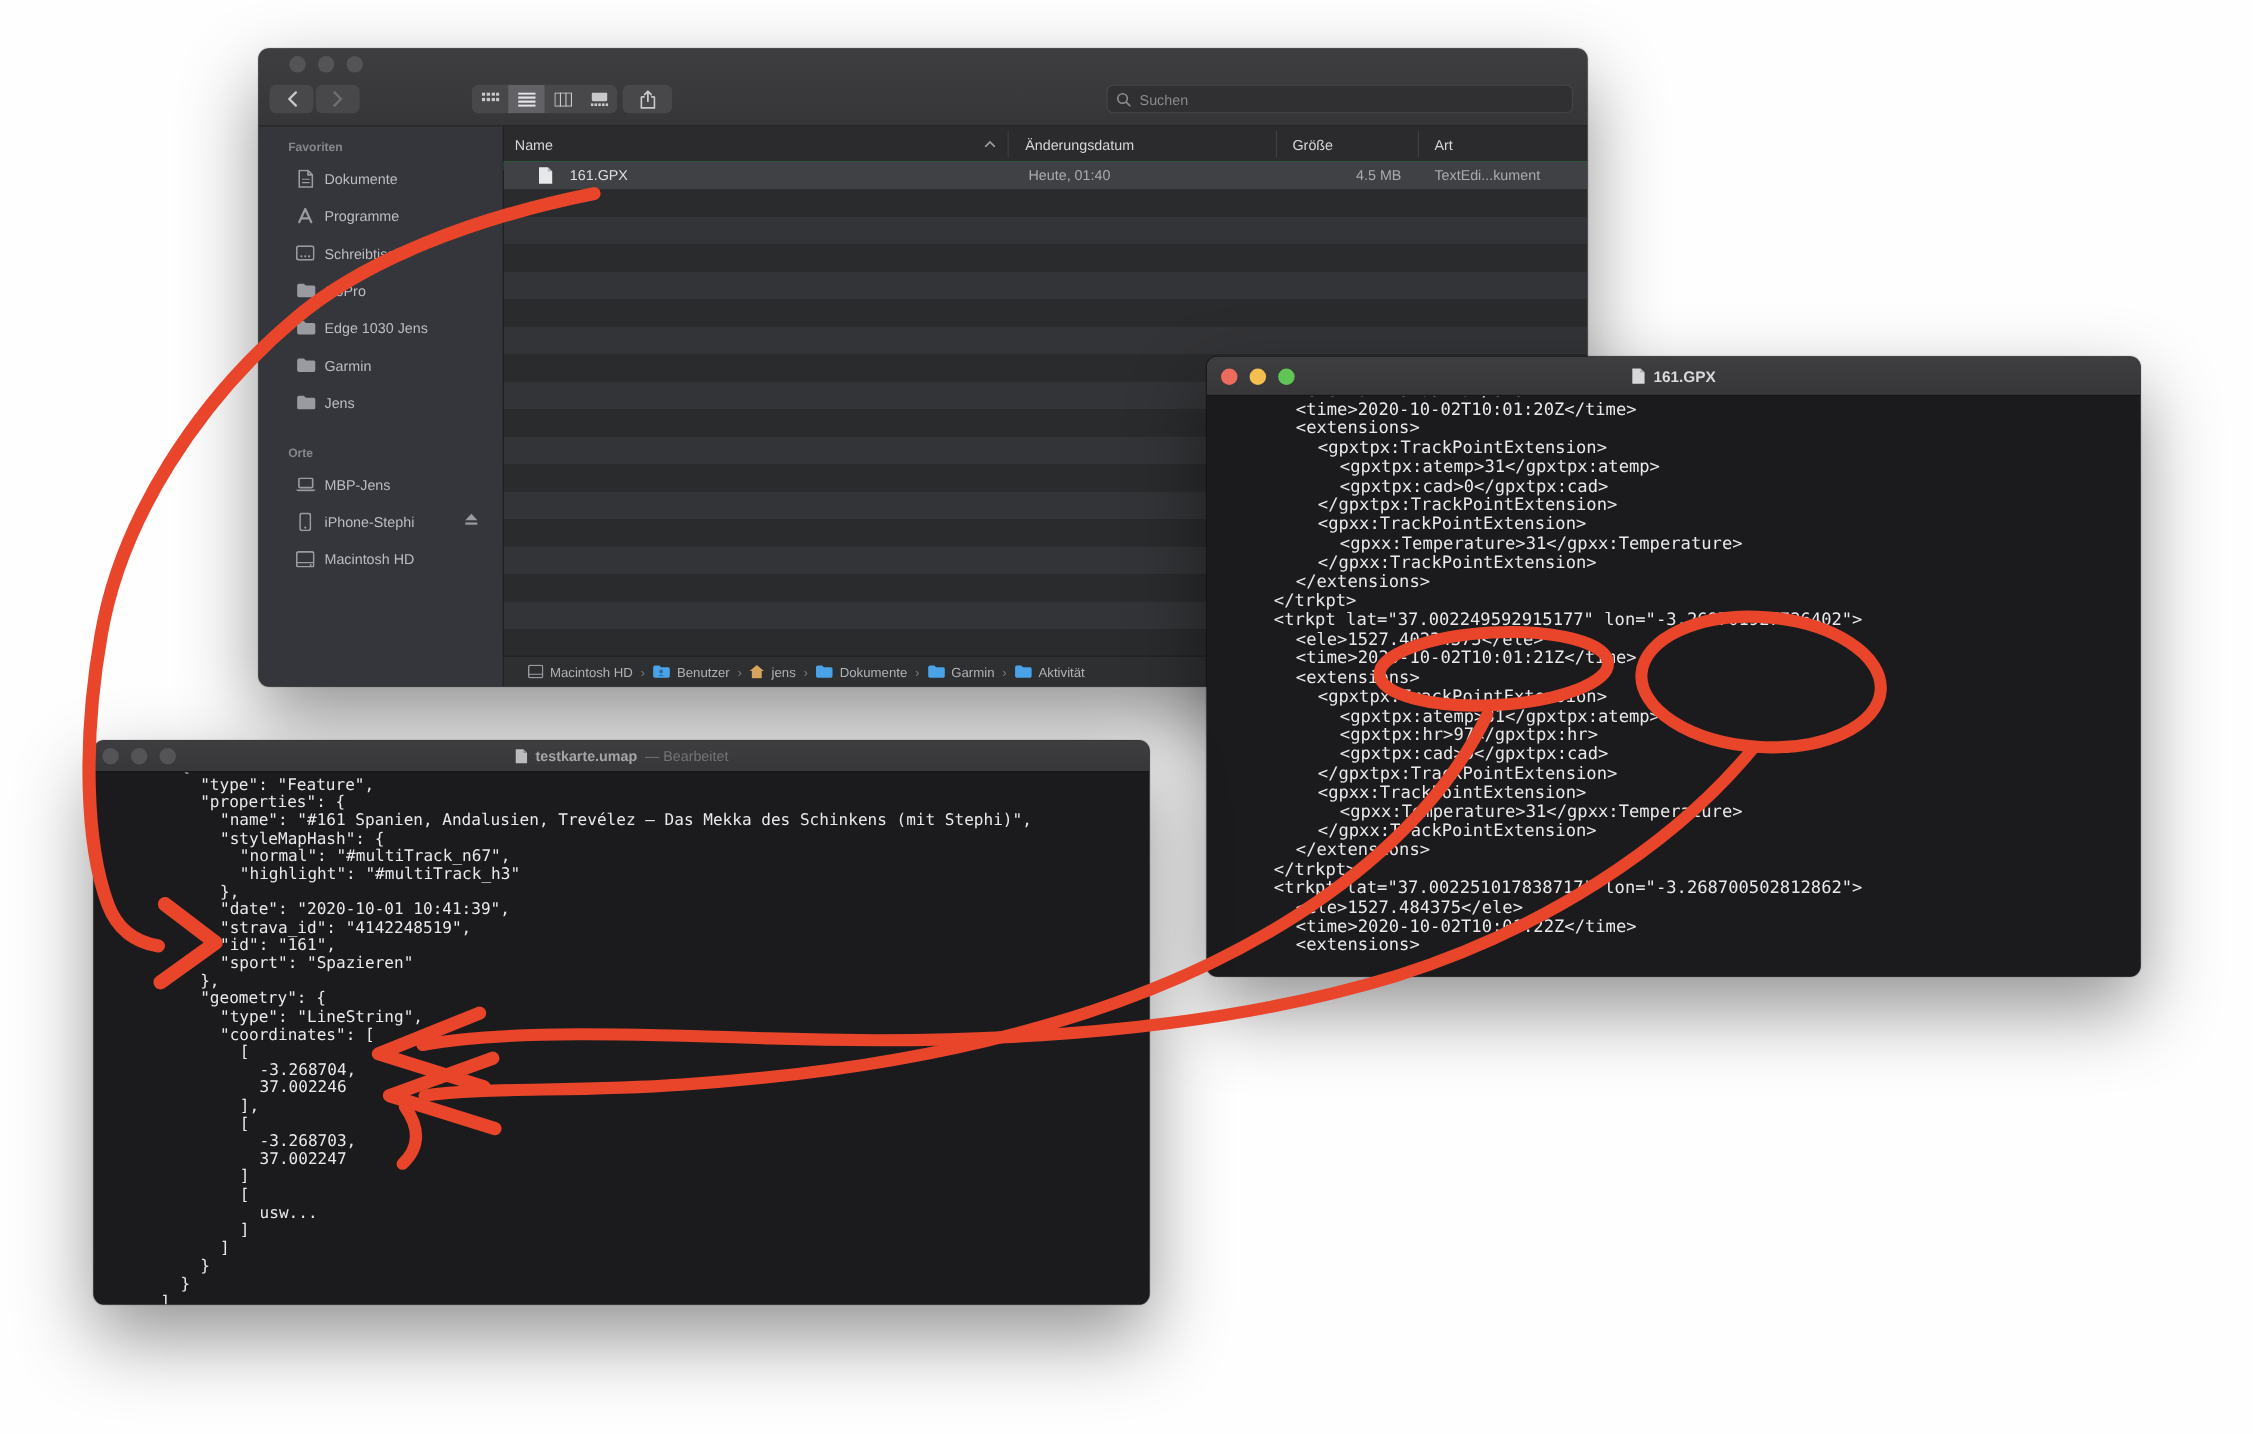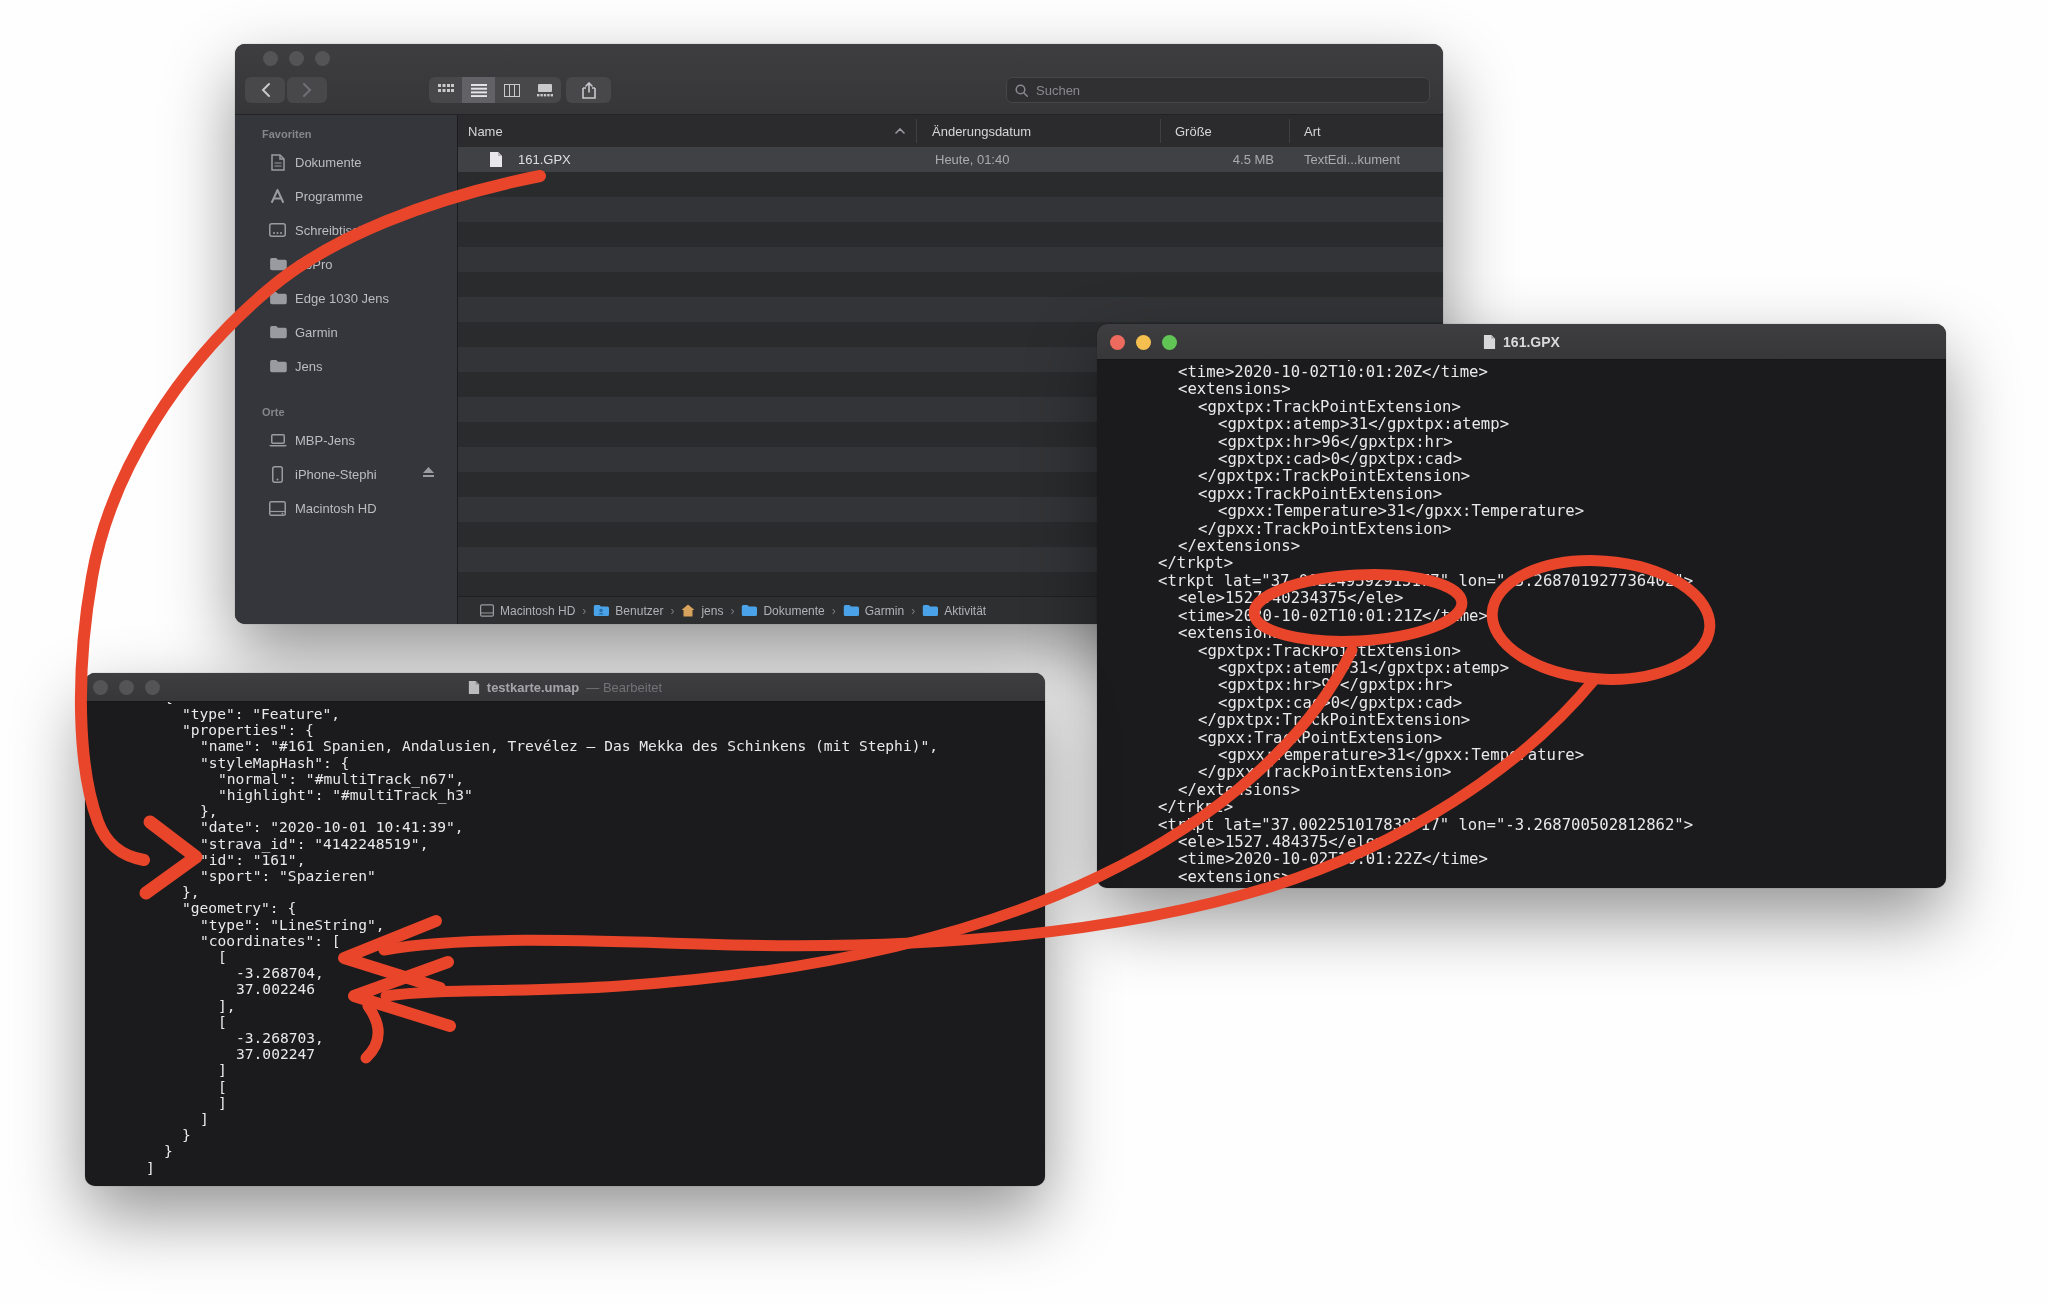--- a/index.html
+++ b/index.html
@@ -369,21 +369,20 @@
     </div>
     <div class="code">
       <div class="partial">
         <div class="code-line">&lt;ele&gt;1527.3203125&lt;/ele&gt;</div>
       </div>
       <div>
           <div class="code-line" style="padding-left: 81px;">&lt;time&gt;2020-10-02T10:01:20Z&lt;/time&gt;</div>
           <div class="code-line" style="padding-left: 81px;">&lt;extensions&gt;</div>
           <div class="code-line" style="padding-left: 101px;">&lt;gpxtpx:TrackPointExtension&gt;</div>
           <div class="code-line" style="padding-left: 121px;">&lt;gpxtpx:atemp&gt;31&lt;/gpxtpx:atemp&gt;</div>
-          <div class="code-line" style="padding-left: 121px;">&lt;gpxtpx:hr&gt;96&lt;/gpxtpx:hr&gt;</div>
           <div class="code-line" style="padding-left: 121px;">&lt;gpxtpx:cad&gt;0&lt;/gpxtpx:cad&gt;</div>
           <div class="code-line" style="padding-left: 101px;">&lt;/gpxtpx:TrackPointExtension&gt;</div>
           <div class="code-line" style="padding-left: 101px;">&lt;gpxx:TrackPointExtension&gt;</div>
           <div class="code-line" style="padding-left: 121px;">&lt;gpxx:Temperature&gt;31&lt;/gpxx:Temperature&gt;</div>
           <div class="code-line" style="padding-left: 101px;">&lt;/gpxx:TrackPointExtension&gt;</div>
           <div class="code-line" style="padding-left: 81px;">&lt;/extensions&gt;</div>
           <div class="code-line" style="padding-left: 61px;">&lt;/trkpt&gt;</div>
           <div class="code-line" style="padding-left: 61px;">&lt;trkpt lat="37.002249592915177" lon="-3.268701927736402"&gt;</div>
           <div class="code-line" style="padding-left: 81px;">&lt;ele&gt;1527.40234375&lt;/ele&gt;</div>
           <div class="code-line" style="padding-left: 81px;">&lt;time&gt;2020-10-02T10:01:21Z&lt;/time&gt;</div>
@@ -444,20 +443,21 @@
           <div class="code-line" style="padding-left: 115px;">"coordinates": [</div>
           <div class="code-line" style="padding-left: 133px;">[</div>
           <div class="code-line" style="padding-left: 151px;">-3.268704,</div>
           <div class="code-line" style="padding-left: 151px;">37.002246</div>
           <div class="code-line" style="padding-left: 133px;">],</div>
           <div class="code-line" style="padding-left: 133px;">[</div>
           <div class="code-line" style="padding-left: 151px;">-3.268703,</div>
           <div class="code-line" style="padding-left: 151px;">37.002247</div>
           <div class="code-line" style="padding-left: 133px;">]</div>
           <div class="code-line" style="padding-left: 133px;">[</div>
+          <div class="code-line" style="padding-left: 151px;">usw...</div>
           <div class="code-line" style="padding-left: 133px;">]</div>
           <div class="code-line" style="padding-left: 115px;">]</div>
           <div class="code-line" style="padding-left: 97px;">}</div>
           <div class="code-line" style="padding-left: 79px;">}</div>
           <div class="code-line" style="padding-left: 61px;">]</div>
         </div>
     </div>
   </div>
 
   <svg class="anno" width="2048" height="1304" viewBox="0 0 2048 1304">

